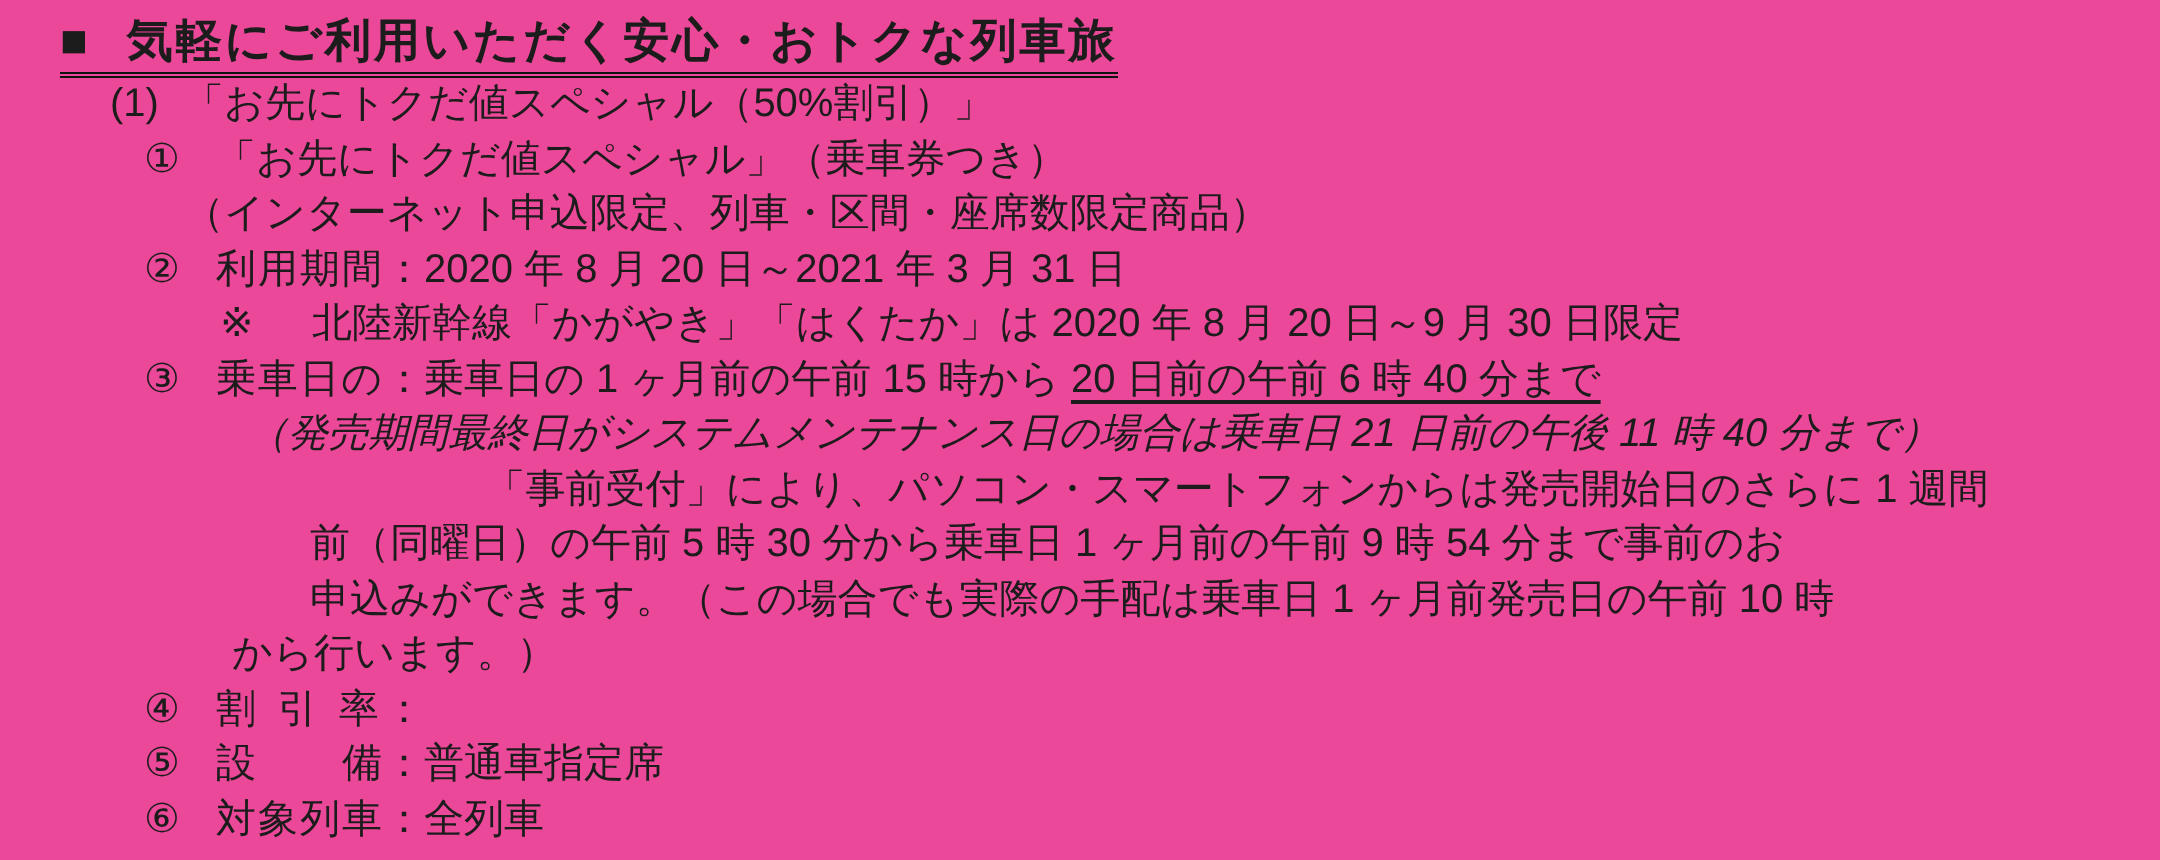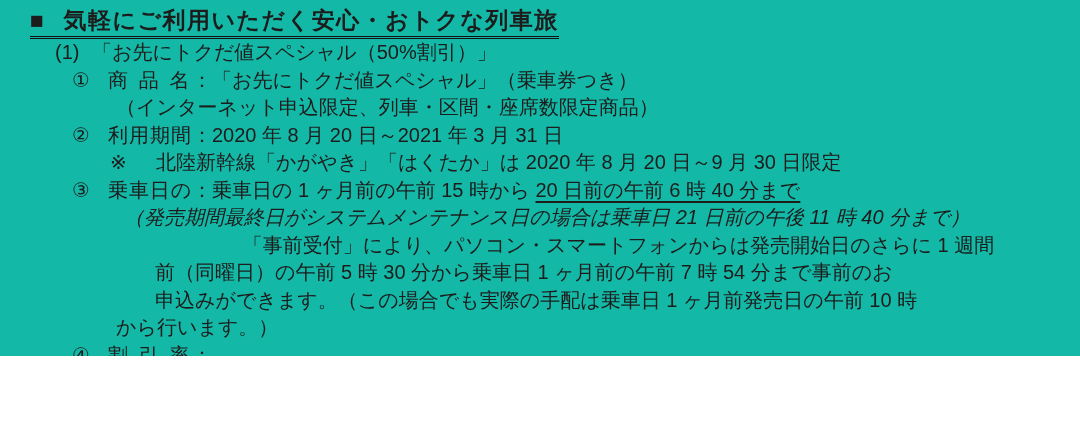--- a/index.html
+++ b/index.html
@@ -3,22 +3,22 @@
 <meta charset="utf-8">
 <style>
   html, body {
     margin: 0;
     padding: 0;
     background: #ffffff;
   }
   .doc {
     position: relative;
     width: 1080px;
-    height: 356px;
-    background: #14b8a6;
+    height: 430px;
+    background: #ec4899;
     color: #1c1c1c;
     font-family: "Liberation Sans", "DejaVu Sans", sans-serif;
     overflow: hidden;
   }
   .heading-wrap {
     padding: 8px 0 0 30px;
   }
   .heading {
     display: inline-block;
     font-size: 23px;
@@ -58,21 +58,21 @@
   }
   .item .value {
     flex: 1 1 auto;
     white-space: nowrap;
   }
   .u {
     text-decoration: underline;
     text-underline-offset: 4px;
     text-decoration-thickness: 1.5px;
   }
-  .cont-product   { padding-left: 116px; }
+  .cont-product   { padding-left: 92px; }
   .cont-period    { display: flex; padding-left: 110px; }
   .cont-period .note-marker { flex: 0 0 46px; }
   .cont-sales-paren { padding-left: 124px; font-style: italic; }
   .cont-sales-1   { padding-left: 157px; text-align: center; }
   .cont-sales-2   { padding-left: 155px; }
   .cont-sales-3   { padding-left: 155px; }
   .cont-sales-4   { padding-left: 116px; }
 </style>
 </head>
 <body>
@@ -84,21 +84,20 @@
       <span class="bullet">■</span><span>気軽にご利用いただく安心・おトクな列車旅</span>
     </span>
   </div>
 
   <div class="row section-row">
     <span class="sec-num">(1)</span><span>「お先にトクだ値スペシャル（50%割引）」</span>
   </div>
 
   <div class="row item">
     <span class="marker">①</span>
-    <span class="label">商 品 名：</span>
     <span class="value">「お先にトクだ値スペシャル」（乗車券つき）</span>
   </div>
   <div class="row cont-product">
     <span>（インターネット申込限定、列車・区間・座席数限定商品）</span>
   </div>
 
   <div class="row item">
     <span class="marker">②</span>
     <span class="label">利用期間：</span>
     <span class="value">2020 年 8 月 20 日～2021 年 3 月 31 日</span>
@@ -113,37 +112,38 @@
     <span class="label">乗車日の：</span>
     <span class="value"><span>乗車日の 1 ヶ月前の午前 15 時から </span><span class="u">20 日前の午前 6 時 40 分まで</span></span>
   </div>
   <div class="row cont-sales-paren">
     <span>（発売期間最終日がシステムメンテナンス日の場合は乗車日 21 日前の午後 11 時 40 分まで）</span>
   </div>
   <div class="row cont-sales-1">
     <span>「事前受付」により、パソコン・スマートフォンからは発売開始日のさらに 1 週間</span>
   </div>
   <div class="row cont-sales-2">
-    <span>前（同曜日）の午前 5 時 30 分から乗車日 1 ヶ月前の午前 7 時 54 分まで事前のお</span>
+    <span>前（同曜日）の午前 5 時 30 分から乗車日 1 ヶ月前の午前 9 時 54 分まで事前のお</span>
   </div>
   <div class="row cont-sales-3">
     <span>申込みができます。（この場合でも実際の手配は乗車日 1 ヶ月前発売日の午前 10 時</span>
   </div>
   <div class="row cont-sales-4">
     <span>から行います。）</span>
   </div>
 
   <div class="row item">
     <span class="marker">④</span>
     <span class="label">割 引 率：</span>
   </div>
 
   <div class="row item">
     <span class="marker">⑤</span>
     <span class="label">設　　備：</span>
+    <span class="value">普通車指定席</span>
   </div>
 
   <div class="row item">
     <span class="marker">⑥</span>
     <span class="label">対象列車：</span>
     <span class="value">全列車</span>
   </div>
 
 </div>
 

